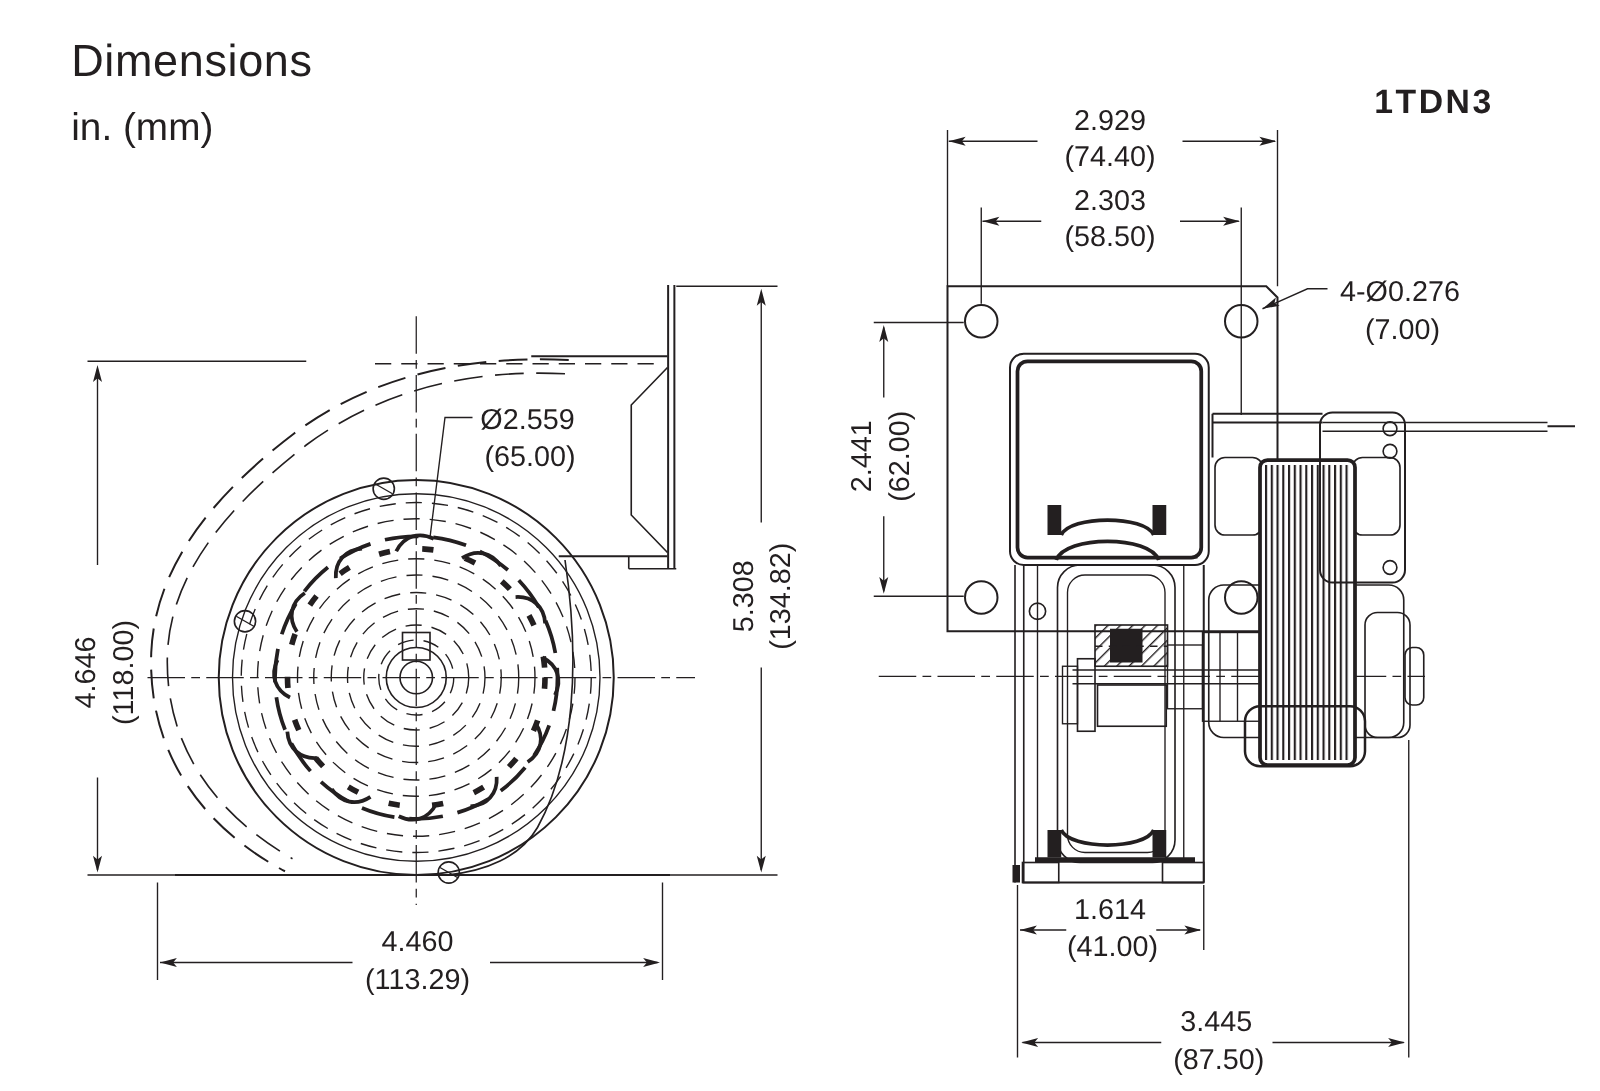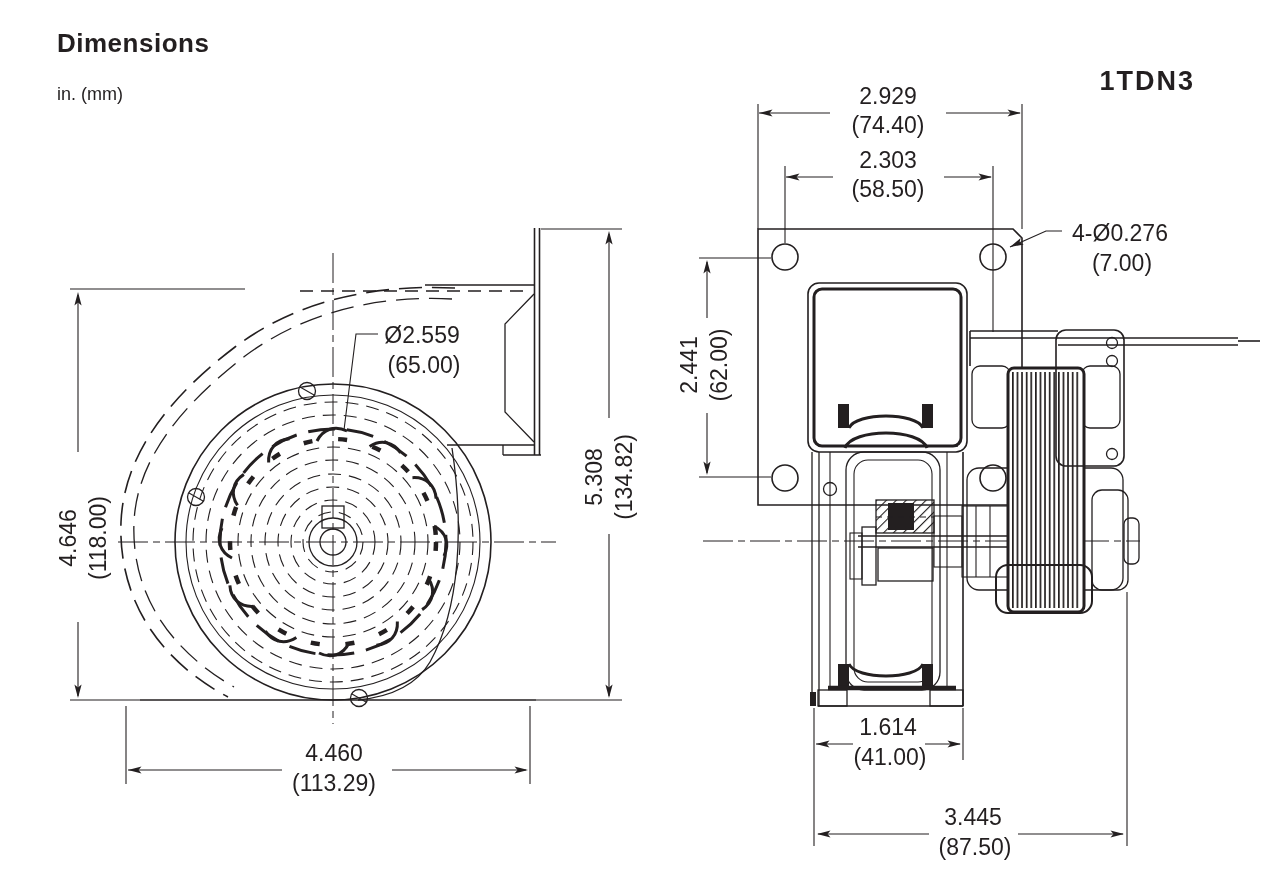--- a/index.html
+++ b/index.html
@@ -1,19 +1,19 @@
 <!DOCTYPE html>
 <html><head>
 <meta charset="utf-8">
 <style>
   html,body{margin:0;padding:0;background:#ffffff;}
   #stage{position:relative;width:1280px;height:873px;background:#ffffff;overflow:hidden;
          font-family:"Liberation Sans",sans-serif;color:#231f20;}
-  #page-title{position:absolute;left:57px;top:28px;font-size:26px;font-weight:700;letter-spacing:0.5px;}
-  #page-units{position:absolute;left:57px;top:84px;font-size:18px;font-weight:400;}
+  #page-title{position:absolute;left:57px;top:28px;font-size:36px;font-weight:400;letter-spacing:0.5px;}
+  #page-units{position:absolute;left:57px;top:84px;font-size:31px;font-weight:400;}
   #model-number{position:absolute;right:85px;top:30px;font-size:27px;font-weight:700;letter-spacing:2px;margin-top:36px;}
   svg{position:absolute;left:0;top:0;}
   .ln{stroke:#231f20;fill:none;stroke-width:1.6;stroke-linecap:butt;}
   .w1{stroke-width:1.1;}
   .w13{stroke-width:1.3;}
   .w2{stroke-width:2;}
   .w3{stroke-width:3;}
   .w4{stroke-width:4.5;}
   .dash{stroke-dasharray:23 10;}
   .dash2{stroke-dasharray:13 8;}

